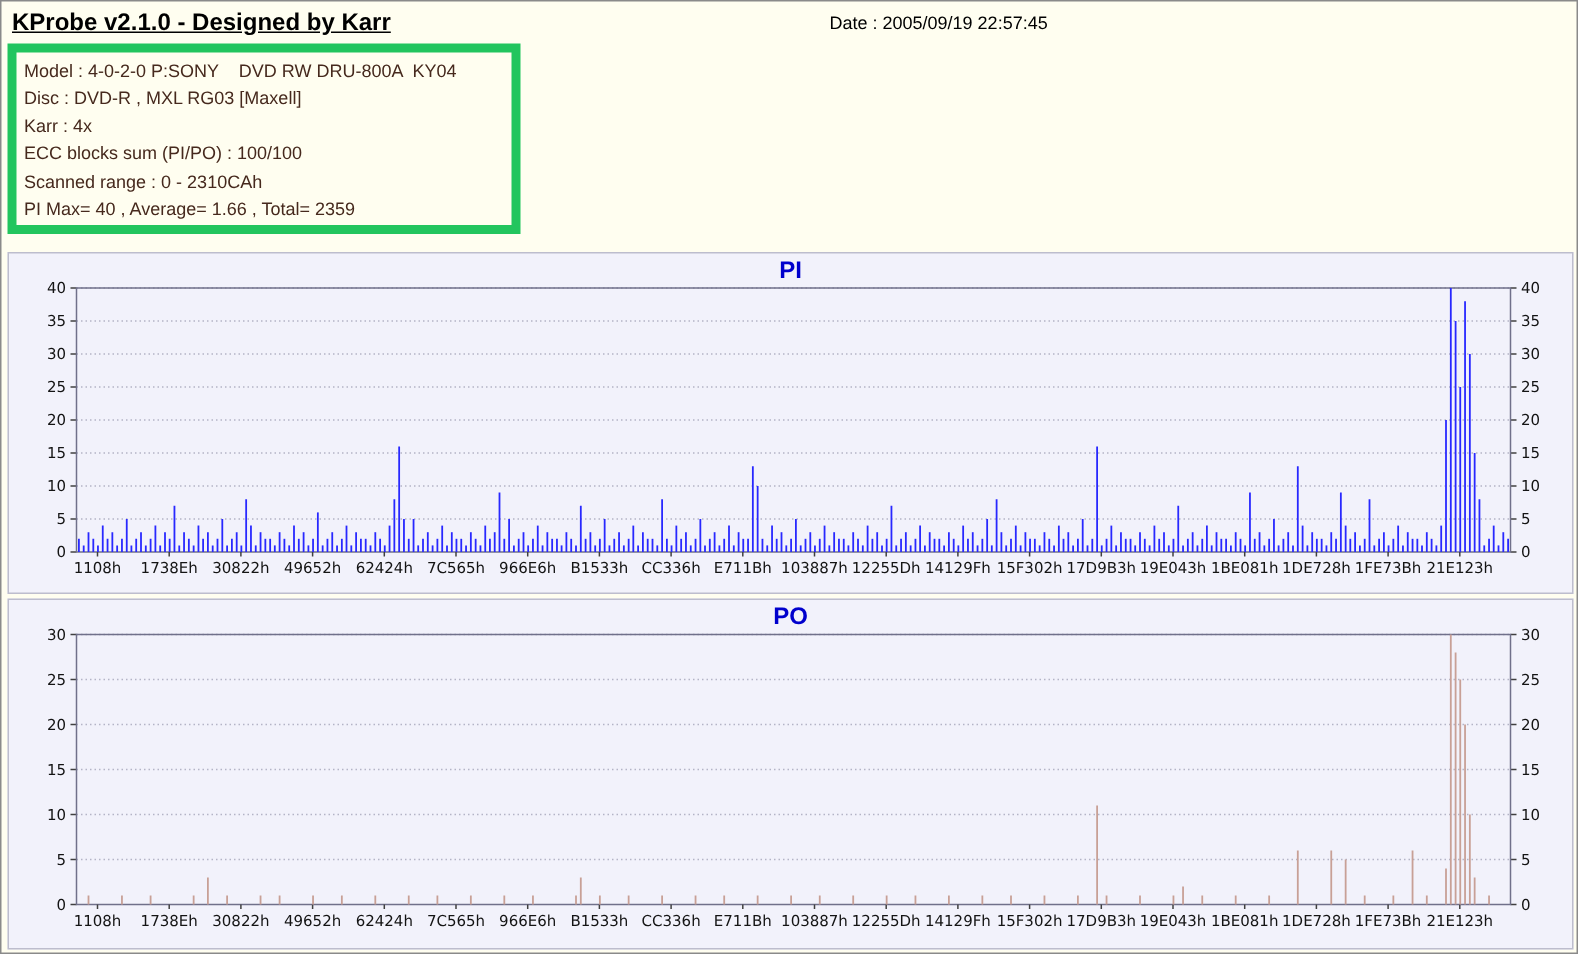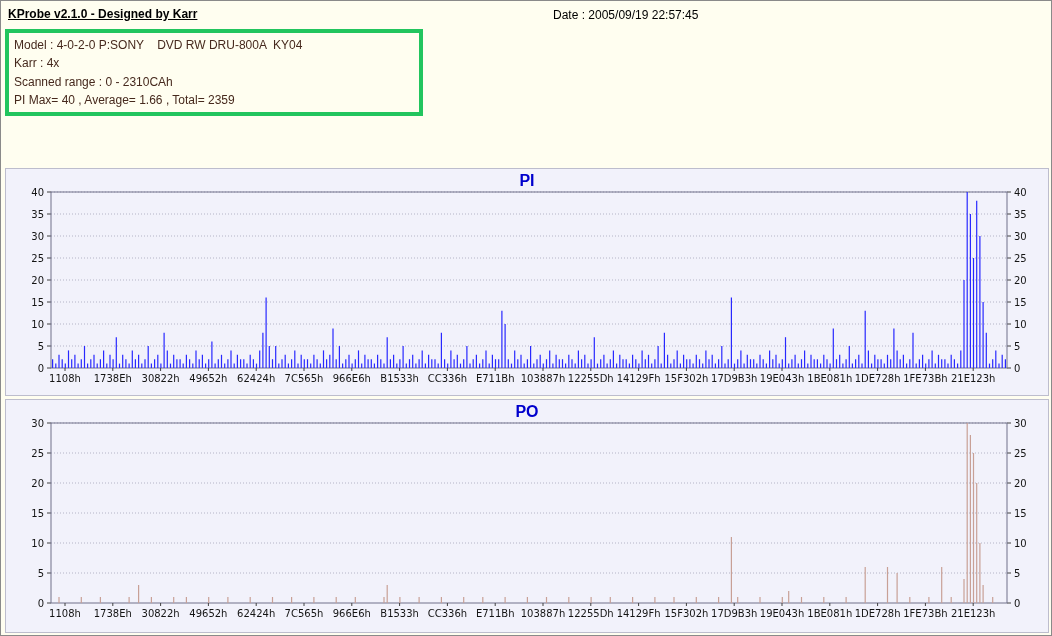--- a/index.html
+++ b/index.html
@@ -1,45 +1,47 @@
 <!DOCTYPE html>
 <html><head>
 <meta charset="utf-8">
 <style>
   html,body{margin:0;padding:0;background:#c8c8c8;}
   .window{
     position:relative;width:1052px;height:636px;box-sizing:border-box;
     background:#fffef0;border:1px solid #8a8a8a;
     font-family:"Liberation Sans",sans-serif;overflow:hidden;
   }
-  .app-title{position:absolute;left:7px;top:6px;font-size:12px;font-weight:bold;
+  .app-title{position:absolute;left:7px;top:6px;font-size:16px;font-weight:bold;
     text-decoration:underline;color:#000;white-space:pre;}
   .date-label{position:absolute;left:527px;top:7px;font-size:12px;color:#000;white-space:pre;margin-left:25px;}
-  .info-box{position:absolute;left:4px;top:28px;width:418px;box-sizing:border-box;
-    border:4px solid #22c55e;padding:3px 0 2px 0;}
+  .info-box{position:absolute;left:4px;top:28px;width:342px;box-sizing:border-box;
+    border:6px solid #22c55e;padding:3px 0 2px 0;}
   .info-line{font-size:12px;line-height:18.4px;padding-left:5px;color:#46291d;white-space:pre;}
   .panel{position:absolute;left:4px;width:1044px;box-sizing:border-box;
     background:#f2f2fb;border:1px solid #bdbdcd;}
   .panel-pi{top:167px;height:228px;}
   .panel-po{top:398px;height:234px;}
   .chart-title{height:17px;box-sizing:border-box;padding-top:3px;text-align:center;
     font-size:16px;font-weight:bold;color:#0000cd;}
   .chart-host{margin:0 1px;}
   svg text{font-family:"DejaVu Sans","Liberation Sans",sans-serif;font-size:10px;fill:#141414;}
 </style>
 </head>
 <body>
 
 <div class="window">
   <div class="app-title">KProbe v2.1.0 - Designed by Karr</div>
   <div class="date-label">Date : 2005/09/19 22:57:45</div>
 
   <div class="info-box" id="info-box">
       <div class="info-line">Model : 4-0-2-0 P:SONY    DVD RW DRU-800A  KY04</div>
+      <div class="info-line">Disc : DVD-R , MXL RG03 [Maxell]</div>
       <div class="info-line">Karr : 4x</div>
+      <div class="info-line">ECC blocks sum (PI/PO) : 100/100</div>
       <div class="info-line">Scanned range : 0 - 2310CAh</div>
       <div class="info-line">PI Max= 40 , Average= 1.66 , Total= 2359</div>
     </div>
 
   <div class="panel panel-pi">
     <div class="chart-title">PI</div>
     <div class="chart-host" id="chart-0"><svg width="1040" height="206">
           <line x1="40" y1="182" x2="44" y2="182" stroke="#404040"></line>
           <line x1="1000" y1="182" x2="1004" y2="182" stroke="#404040"></line>
           <text x="37" y="185.5" text-anchor="end">0</text>

